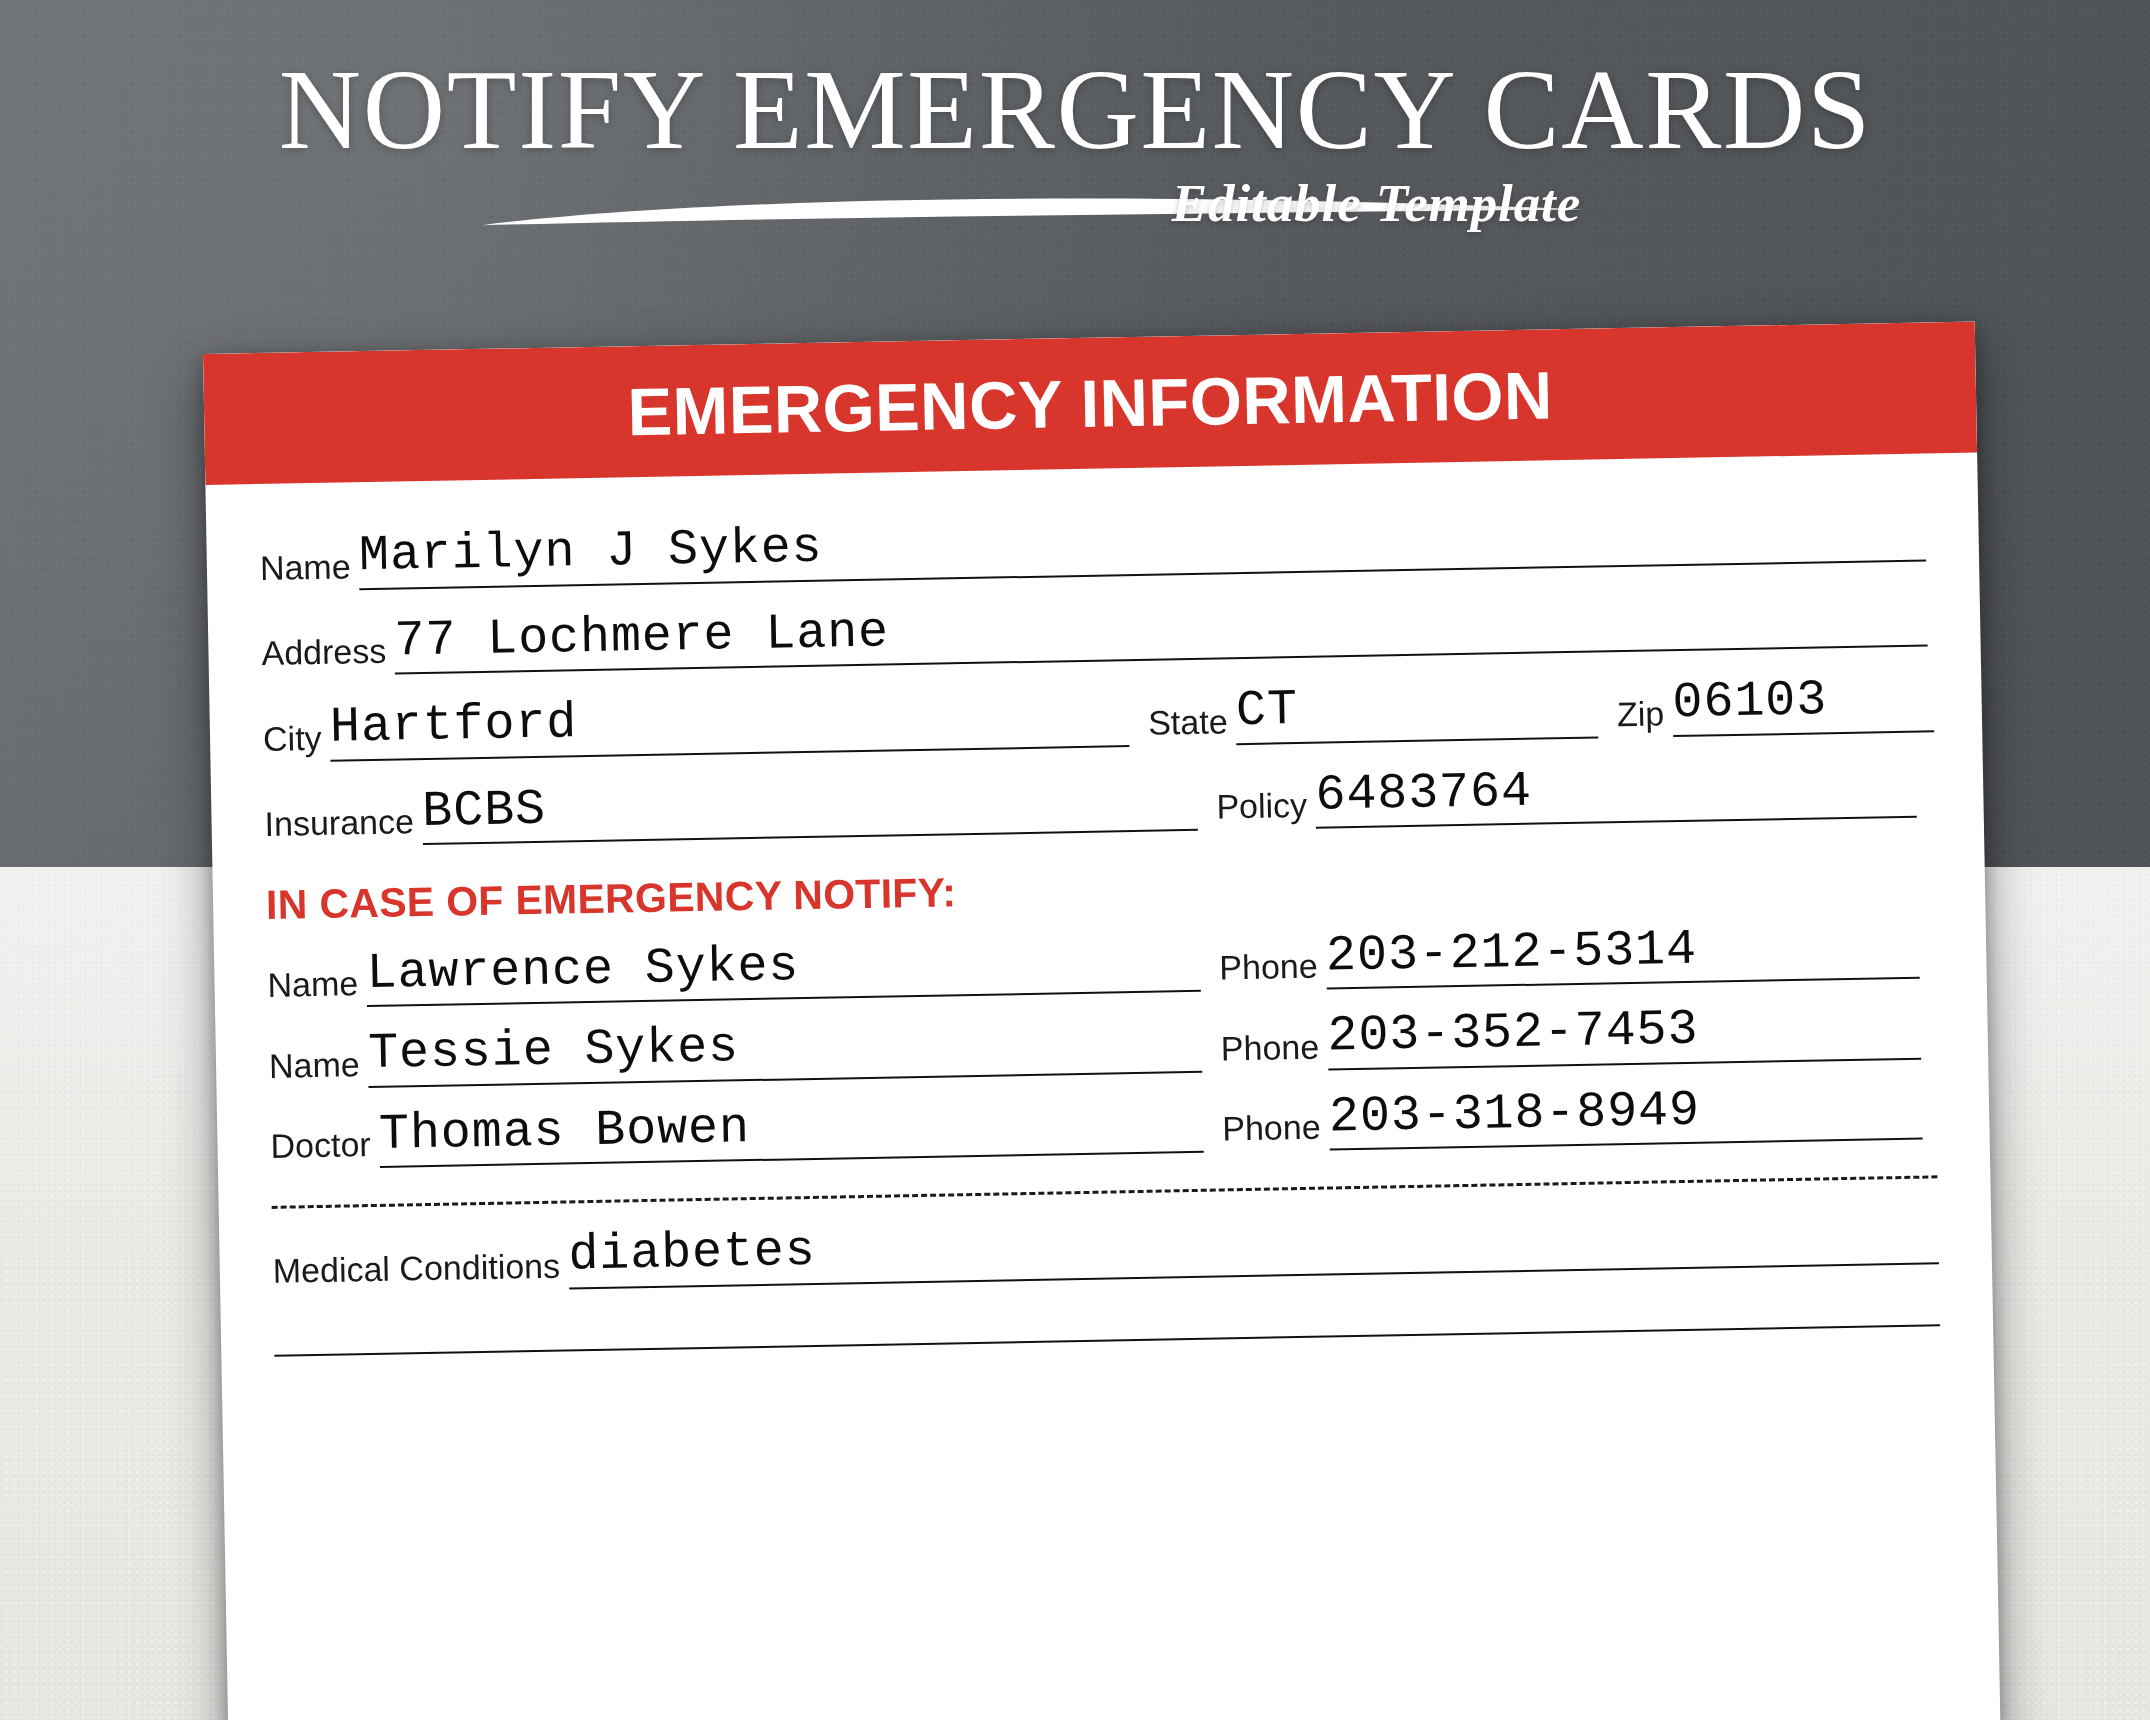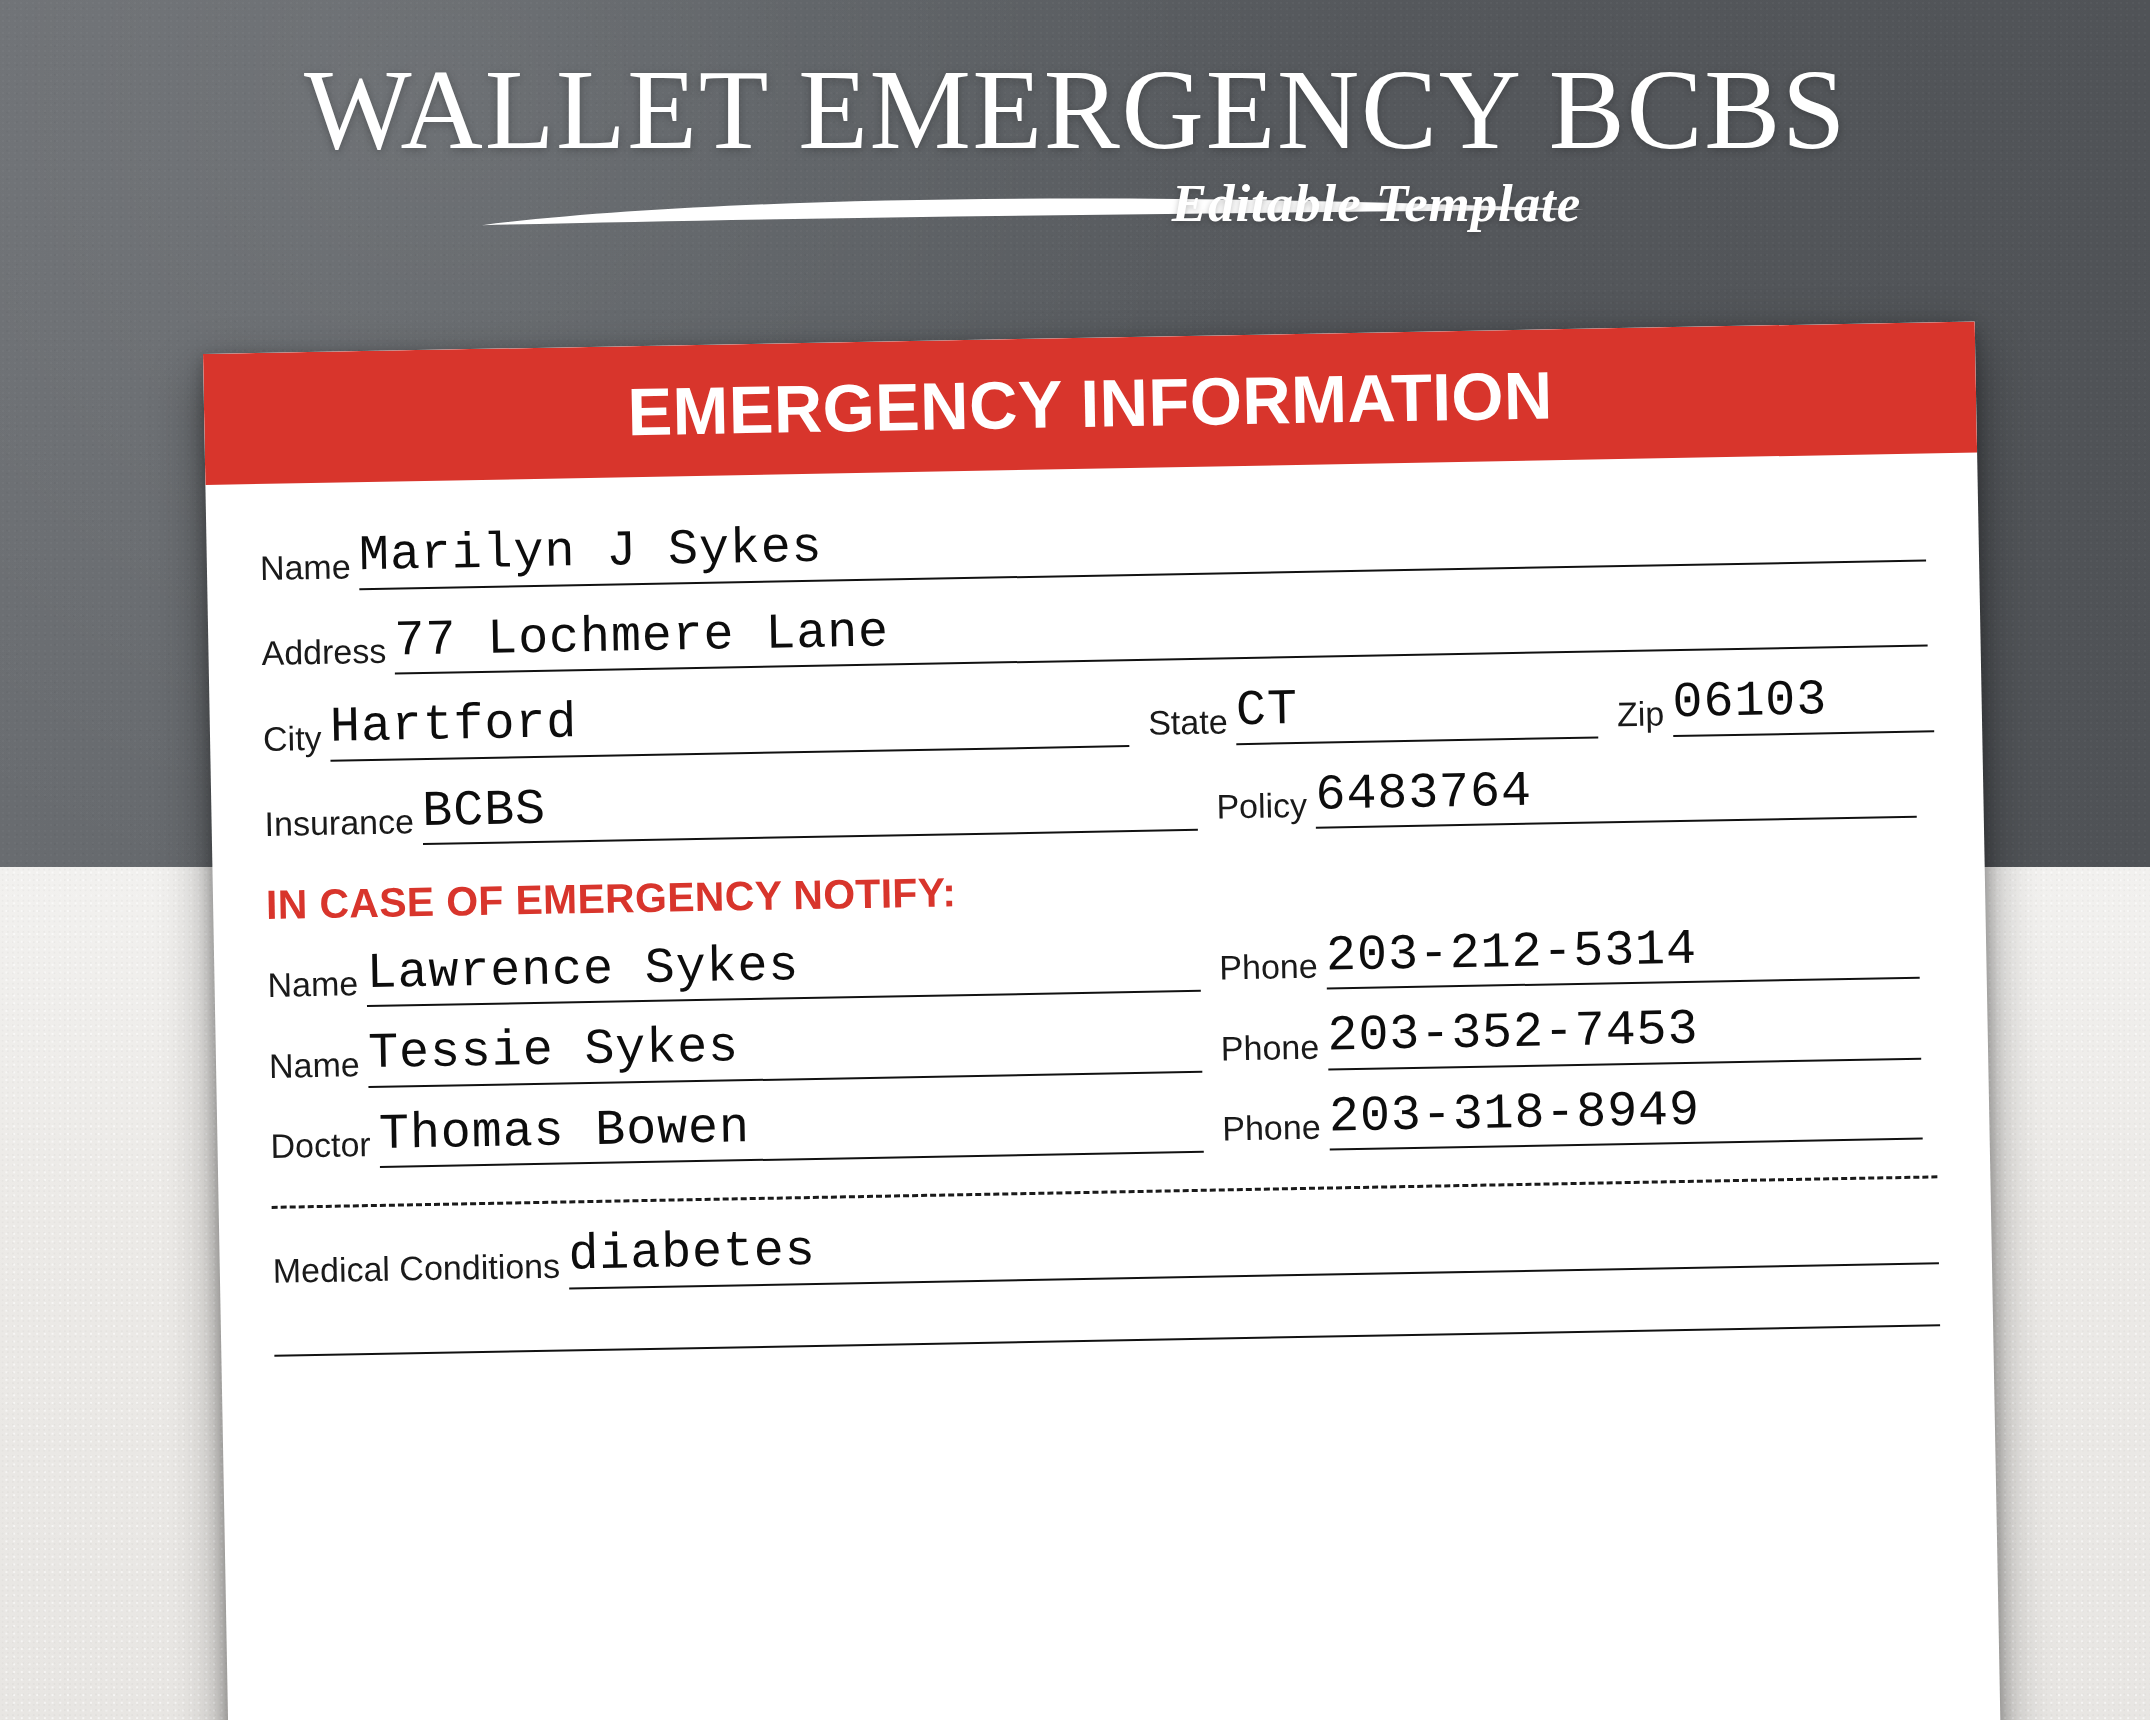--- a/index.html
+++ b/index.html
@@ -211,21 +211,21 @@
 </style>
 </head>
 <body>
 
 <div class="stage">
 
   <div class="bg-top"></div>
   <div class="bg-bottom"></div>
 
   <div class="title-wrap">
-    <div class="main-title">WALLET EMERGENCY BCBS</div>
+    <div class="main-title">NOTIFY EMERGENCY CARDS</div>
     <div class="sub-row">
       <svg class="swoosh" viewBox="0 0 1400 60" preserveAspectRatio="none">
         <path d="M10,44 C300,8 820,6 1290,26 C900,30 420,34 10,44 Z" fill="#ffffff"></path>
       </svg>
       <div class="subtitle">Editable Template</div>
     </div>
   </div>
 
   <div class="card">
 

